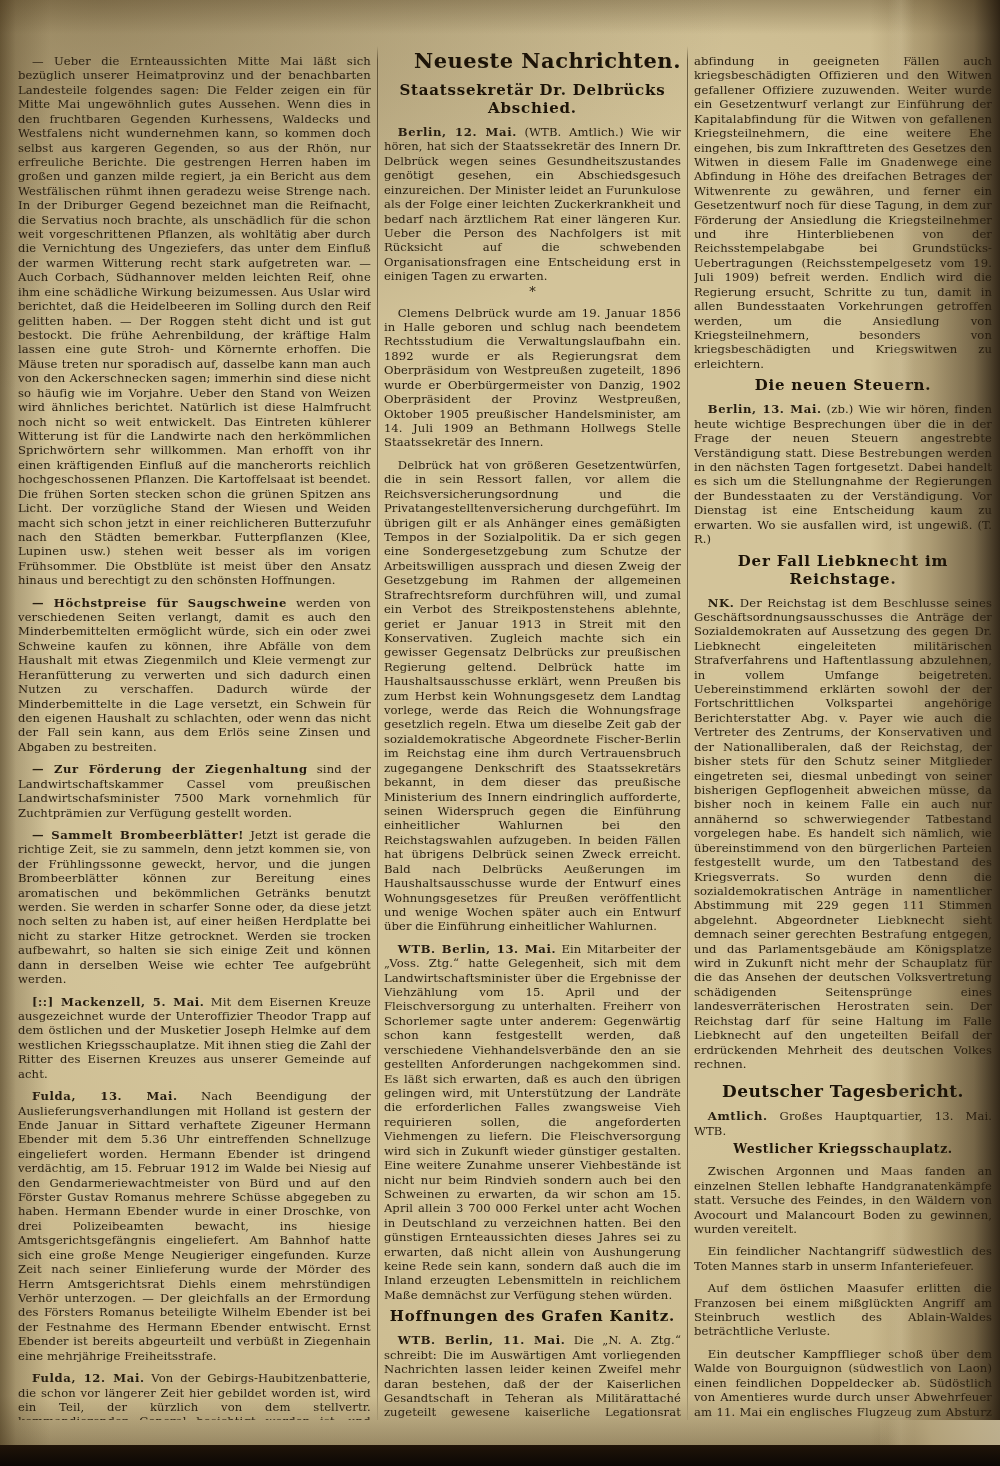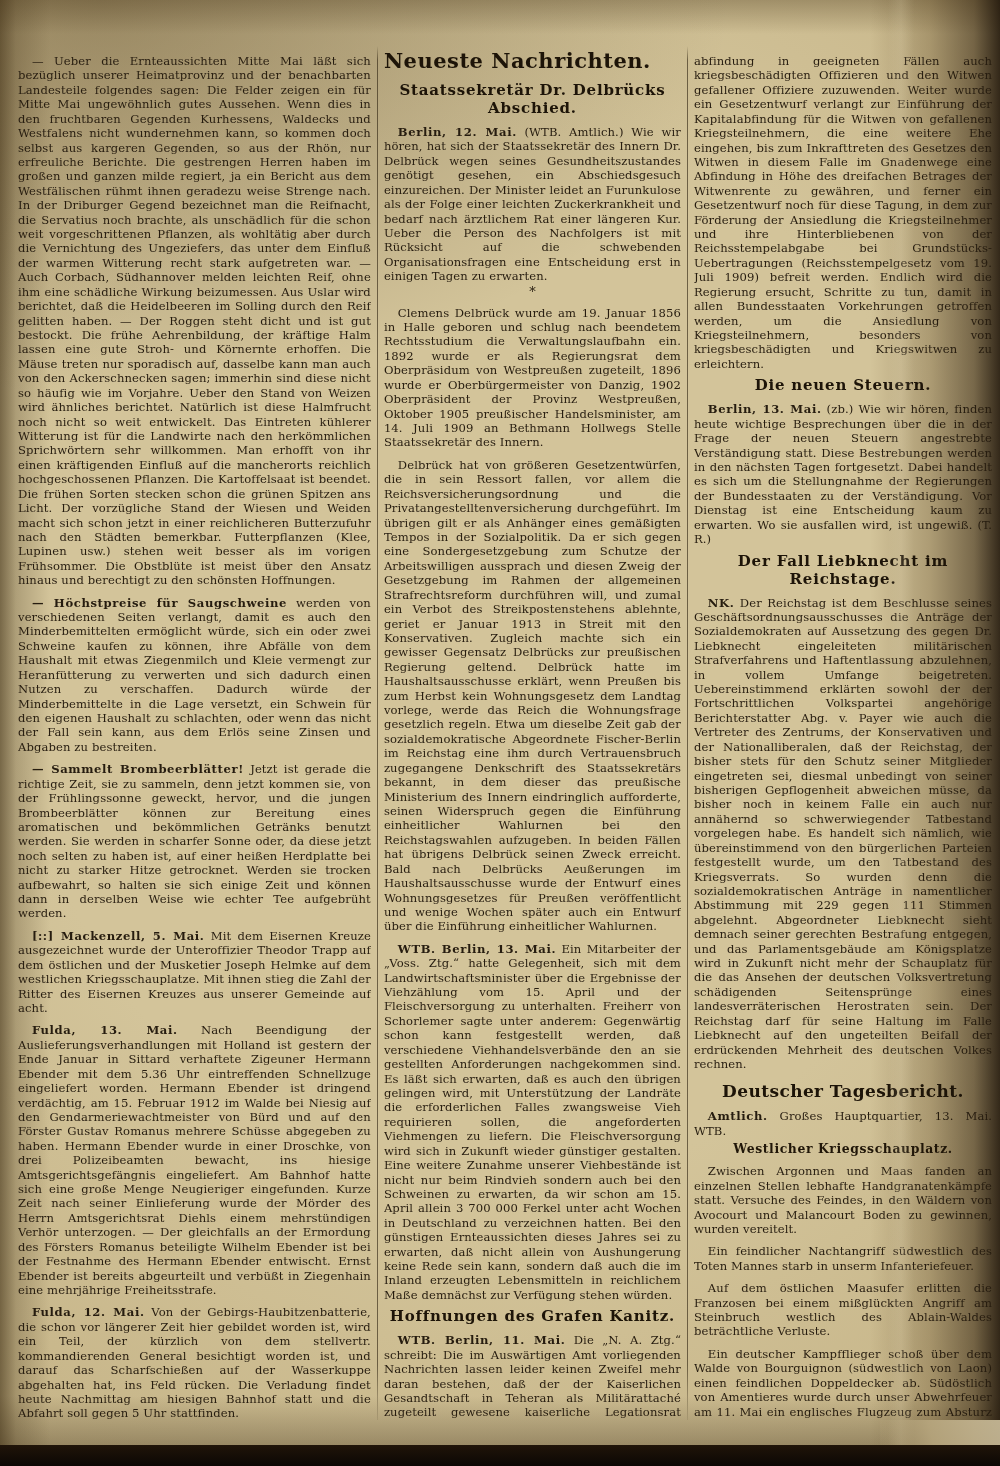--- a/index.html
+++ b/index.html
@@ -22,21 +22,21 @@
     padding:46px 8px 26px 18px; box-sizing:border-box;
   }
   .col{overflow:hidden;}
   .col-left{width:354px;}
   .col-mid{width:298px;}
   .col-right{width:299px;}
   .rule{width:1px; background:linear-gradient(180deg, rgba(40,28,10,.0) 0, rgba(40,28,10,.6) 14px, rgba(40,28,10,.6) 96%, rgba(40,28,10,.1)); margin:0 6px;}
 
   .b-p{font-size:11.6px; line-height:1.245; text-align:justify; margin:8px 0 1px 0; text-indent:1.2em; letter-spacing:.1px;}
   .b-p.noind{text-indent:0;}
-  .b-h1{font-size:21px; font-weight:bold; text-align:left; margin:2px 0 8px 0; letter-spacing:.5px; color:#1d1408;}
+  .b-h1{font-size:21px; font-weight:bold; text-align:right; margin:2px 0 8px 0; letter-spacing:.5px; color:#1d1408;}
   .b-h1b{font-size:17px; font-weight:bold; text-align:center; margin:10px 0 6px 0; letter-spacing:.4px; color:#1d1408;}
   .b-h2{font-size:15px; font-weight:bold; text-align:center; margin:5px 0 3px 0; letter-spacing:.8px; color:#1d1408;}
   .b-h3{font-size:12.4px; font-weight:bold; text-align:center; margin:3px 0 2px 0; letter-spacing:.6px; color:#201608;}
   .b-star{font-size:13px; text-align:center; margin:1px 0; line-height:1;}
   .lead{font-weight:bold; letter-spacing:.6px;}
 
   #bottom-band{position:absolute; left:0; bottom:0; width:1000px; height:21px; background:linear-gradient(180deg,#201409,#0b0704);}
   #next-page-sliver{position:absolute; right:0; bottom:0; width:120px; height:46px;
     background:linear-gradient(250deg, #c6b astray 0); 
   }
@@ -44,20 +44,21 @@
   #curl-highlight{position:absolute; right:86px; top:0; width:26px; height:1466px; background:linear-gradient(90deg, rgba(0,0,0,0), rgba(255,244,210,.14), rgba(0,0,0,0)); pointer-events:none;}
 </style>
 </head>
 <body>
 
 <div id="page">
   <div id="cols">
     <div class="col col-left" id="col-left">
         <div class="b-p">— Ueber die Ernteaussichten Mitte Mai läßt sich bezüglich unserer Heimatprovinz und der benachbarten Landesteile folgendes sagen: Die Felder zeigen ein für Mitte Mai ungewöhnlich gutes Aussehen. Wenn dies in den fruchtbaren Gegenden Kurhessens, Waldecks und Westfalens nicht wundernehmen kann, so kommen doch selbst aus kargeren Gegenden, so aus der Rhön, nur erfreuliche Berichte. Die gestrengen Herren haben im großen und ganzen milde regiert, ja ein Bericht aus dem Westfälischen rühmt ihnen geradezu weise Strenge nach. In der Driburger Gegend bezeichnet man die Reifnacht, die Servatius noch brachte, als unschädlich für die schon weit vorgeschrittenen Pflanzen, als wohltätig aber durch die Vernichtung des Ungeziefers, das unter dem Einfluß der warmen Witterung recht stark aufgetreten war. — Auch Corbach, Südhannover melden leichten Reif, ohne ihm eine schädliche Wirkung beizumessen. Aus Uslar wird berichtet, daß die Heidelbeeren im Solling durch den Reif gelitten haben. — Der Roggen steht dicht und ist gut bestockt. Die frühe Aehrenbildung, der kräftige Halm lassen eine gute Stroh- und Körnernte erhoffen. Die Mäuse treten nur sporadisch auf, dasselbe kann man auch von den Ackerschnecken sagen; immerhin sind diese nicht so häufig wie im Vorjahre. Ueber den Stand von Weizen wird ähnliches berichtet. Natürlich ist diese Halmfrucht noch nicht so weit entwickelt. Das Eintreten kühlerer Witterung ist für die Landwirte nach den herkömmlichen Sprichwörtern sehr willkommen. Man erhofft von ihr einen kräftigenden Einfluß auf die mancherorts reichlich hochgeschossenen Pflanzen. Die Kartoffelsaat ist beendet. Die frühen Sorten stecken schon die grünen Spitzen ans Licht. Der vorzügliche Stand der Wiesen und Weiden macht sich schon jetzt in einer reichlicheren Butterzufuhr nach den Städten bemerkbar. Futterpflanzen (Klee, Lupinen usw.) stehen weit besser als im vorigen Frühsommer. Die Obstblüte ist meist über den Ansatz hinaus und berechtigt zu den schönsten Hoffnungen.</div>
         <div class="b-p"><span class="lead">— Höchstpreise für Saugschweine</span> werden von verschiedenen Seiten verlangt, damit es auch den Minderbemittelten ermöglicht würde, sich ein oder zwei Schweine kaufen zu können, ihre Abfälle von dem Haushalt mit etwas Ziegenmilch und Kleie vermengt zur Heranfütterung zu verwerten und sich dadurch einen Nutzen zu verschaffen. Dadurch würde der Minderbemittelte in die Lage versetzt, ein Schwein für den eigenen Haushalt zu schlachten, oder wenn das nicht der Fall sein kann, aus dem Erlös seine Zinsen und Abgaben zu bestreiten.</div>
+        <div class="b-p"><span class="lead">— Zur Förderung der Ziegenhaltung</span> sind der Landwirtschaftskammer Cassel vom preußischen Landwirtschafsminister 7500 Mark vornehmlich für Zuchtprämien zur Verfügung gestellt worden.</div>
         <div class="b-p"><span class="lead">— Sammelt Brombeerblätter!</span> Jetzt ist gerade die richtige Zeit, sie zu sammeln, denn jetzt kommen sie, von der Frühlingssonne geweckt, hervor, und die jungen Brombeerblätter können zur Bereitung eines aromatischen und bekömmlichen Getränks benutzt werden. Sie werden in scharfer Sonne oder, da diese jetzt noch selten zu haben ist, auf einer heißen Herdplatte bei nicht zu starker Hitze getrocknet. Werden sie trocken aufbewahrt, so halten sie sich einige Zeit und können dann in derselben Weise wie echter Tee aufgebrüht werden.</div>
         <div class="b-p"><span class="lead">[::] Mackenzell, 5. Mai.</span> Mit dem Eisernen Kreuze ausgezeichnet wurde der Unteroffizier Theodor Trapp auf dem östlichen und der Musketier Joseph Helmke auf dem westlichen Kriegsschauplatze. Mit ihnen stieg die Zahl der Ritter des Eisernen Kreuzes aus unserer Gemeinde auf acht.</div>
         <div class="b-p"><span class="lead">Fulda, 13. Mai.</span> Nach Beendigung der Auslieferungsverhandlungen mit Holland ist gestern der Ende Januar in Sittard verhaftete Zigeuner Hermann Ebender mit dem 5.36 Uhr eintreffenden Schnellzuge eingeliefert worden. Hermann Ebender ist dringend verdächtig, am 15. Februar 1912 im Walde bei Niesig auf den Gendarmeriewachtmeister von Bürd und auf den Förster Gustav Romanus mehrere Schüsse abgegeben zu haben. Hermann Ebender wurde in einer Droschke, von drei Polizeibeamten bewacht, ins hiesige Amtsgerichtsgefängnis eingeliefert. Am Bahnhof hatte sich eine große Menge Neugieriger eingefunden. Kurze Zeit nach seiner Einlieferung wurde der Mörder des Herrn Amtsgerichtsrat Diehls einem mehrstündigen Verhör unterzogen. — Der gleichfalls an der Ermordung des Försters Romanus beteiligte Wilhelm Ebender ist bei der Festnahme des Hermann Ebender entwischt. Ernst Ebender ist bereits abgeurteilt und verbüßt in Ziegenhain eine mehrjährige Freiheitsstrafe.</div>
         <div class="b-p"><span class="lead">Fulda, 12. Mai.</span> Von der Gebirgs-Haubitzenbatterie, die schon vor längerer Zeit hier gebildet worden ist, wird ein Teil, der kürzlich von dem stellvertr. kommandierenden General besichtigt worden ist, und darauf das Scharfschießen auf der Wasserkuppe abgehalten hat, ins Feld rücken. Die Verladung findet heute Nachmittag am hiesigen Bahnhof statt und die Abfahrt soll gegen 5 Uhr stattfinden.</div>
       </div>
     <div class="rule"></div>
     <div class="col col-mid" id="col-mid">
         <div class="b-h1">Neueste Nachrichten.</div>
         <div class="b-h2">Staatssekretär Dr. Delbrücks Abschied.</div>
         <div class="b-p"><span class="lead">Berlin, 12. Mai.</span> (WTB. Amtlich.) Wie wir hören, hat sich der Staatssekretär des Innern Dr. Delbrück wegen seines Gesundheitszustandes genötigt gesehen, ein Abschiedsgesuch einzureichen. Der Minister leidet an Furunkulose als der Folge einer leichten Zuckerkrankheit und bedarf nach ärztlichem Rat einer längeren Kur. Ueber die Person des Nachfolgers ist mit Rücksicht auf die schwebenden Organisationsfragen eine Entscheidung erst in einigen Tagen zu erwarten.</div>

